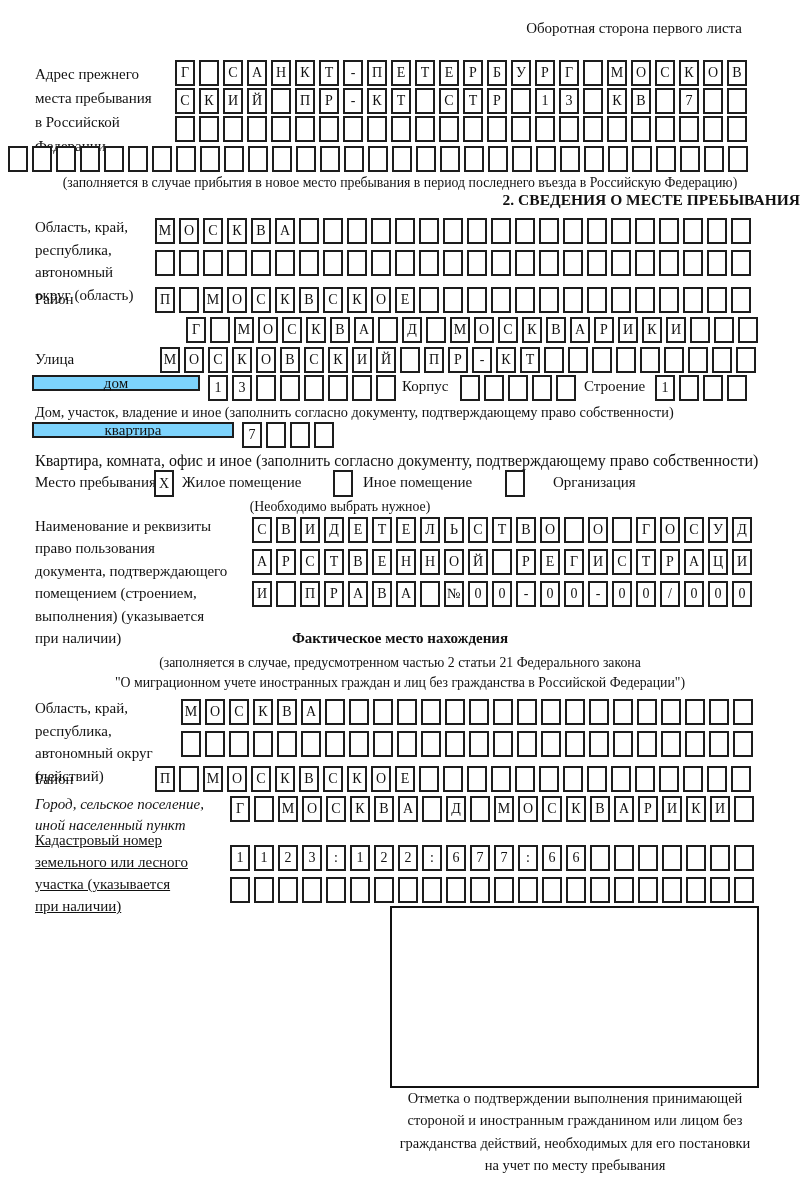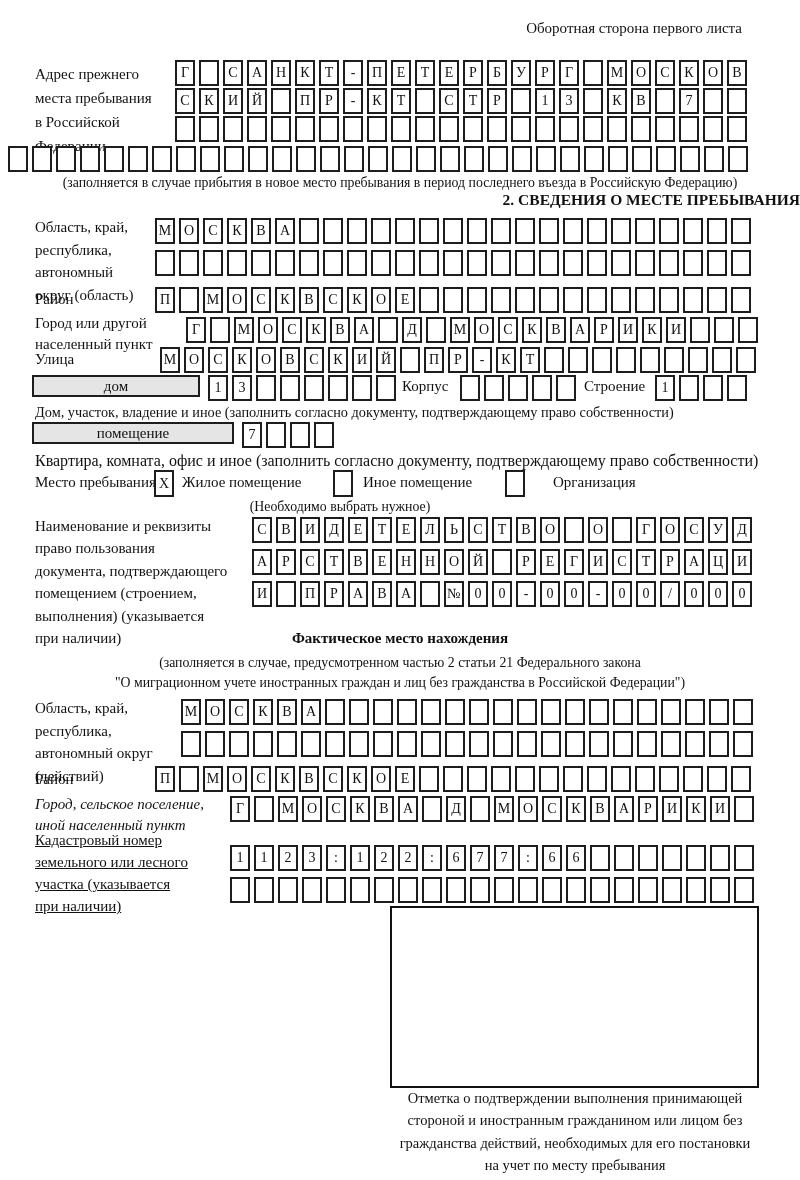--- a/index.html
+++ b/index.html
@@ -10,22 +10,22 @@
   .abs{position:absolute;}
   .label{font-size:15px;}
   .line{display:block;}
   .cellrow{position:absolute;display:flex;gap:4px;}
   .cell{
     width:20px;height:26px;box-sizing:border-box;border:2px solid #1d1d1d;
     display:flex;align-items:center;justify-content:center;
     font-size:14px;flex:0 0 auto;background:#fff;
   }
   .widebox{
-    position:absolute;height:22px;box-sizing:border-box;border:2px solid #1d1d1d;
-    display:flex;align-items:center;justify-content:center;font-size:15px;background:#e5e5e5;
+    position:absolute;height:16px;box-sizing:border-box;border:2px solid #1d1d1d;
+    display:flex;align-items:center;justify-content:center;font-size:15px;background:#7dd3fc;
   }
   .checkbox{
     position:absolute;width:20px;height:27px;box-sizing:border-box;border:2px solid #1d1d1d;
     display:flex;align-items:center;justify-content:center;font-size:14px;background:#fff;
   }
   .note{font-size:13.8px;}
   .center{left:0;right:0;text-align:center;}
   .bold{font-weight:bold;}
   .bigbox{position:absolute;border:2.5px solid #111;background:#fff;}
 </style>
@@ -240,24 +240,20 @@
       <span class="cell"></span>
       <span class="cell"></span>
       <span class="cell"></span>
       <span class="cell"></span>
       <span class="cell"></span>
       <span class="cell"></span>
       <span class="cell"></span>
       <span class="cell"></span>
     </div>
 
-  <div class="abs label" style="left:35px;top:313px;line-height:21px;">
-    <span class="line">Город или другой</span>
-    <span class="line">населенный пункт</span>
-  </div>
   <div class="cellrow" style="left:186px;top:317px;">
       <span class="cell">Г</span>
       <span class="cell"></span>
       <span class="cell">М</span>
       <span class="cell">О</span>
       <span class="cell">С</span>
       <span class="cell">К</span>
       <span class="cell">В</span>
       <span class="cell">А</span>
       <span class="cell"></span>
@@ -328,21 +324,21 @@
     </div>
   <div class="abs label" style="left:584px;top:378px;">Строение</div>
   <div class="cellrow" style="left:655px;top:375px;">
       <span class="cell">1</span>
       <span class="cell"></span>
       <span class="cell"></span>
       <span class="cell"></span>
     </div>
   <div class="abs note" style="left:35px;top:404px;font-size:14.3px;">Дом, участок, владение и иное (заполнить согласно документу, подтверждающему право собственности)</div>
 
-  <div class="widebox" style="left:32px;top:422px;width:202px;">помещение</div>
+  <div class="widebox" style="left:32px;top:422px;width:202px;">квартира</div>
   <div class="cellrow" style="left:242px;top:422px;">
       <span class="cell">7</span>
       <span class="cell"></span>
       <span class="cell"></span>
       <span class="cell"></span>
     </div>
   <div class="abs note" style="left:35px;top:452px;font-size:16px;">Квартира, комната, офис и иное (заполнить согласно документу, подтверждающему право собственности)</div>
 
   <div class="abs label" style="left:35px;top:474px;">Место пребывания:</div>
   <span class="checkbox" style="left:154px;top:470px;">X</span>

